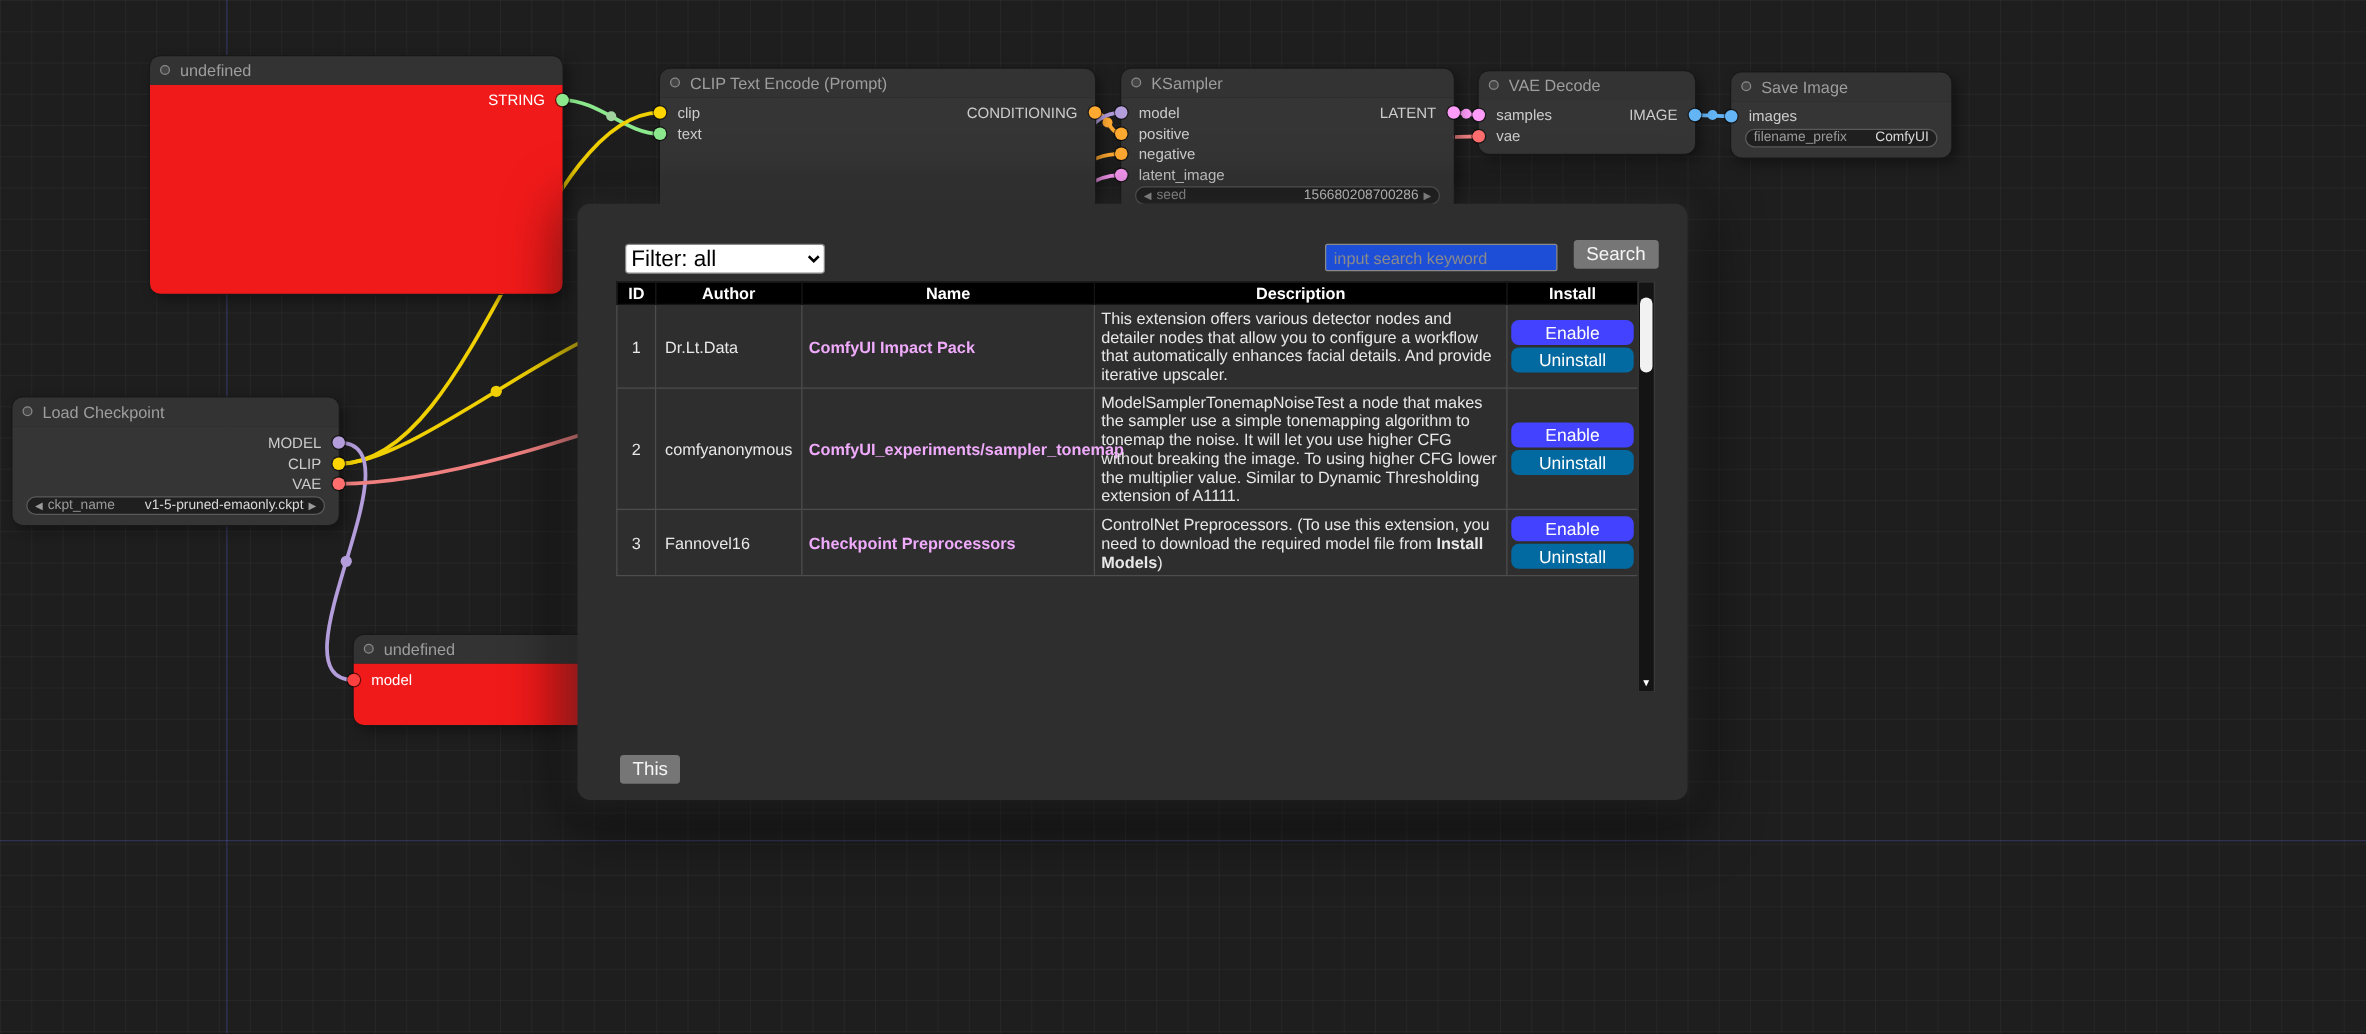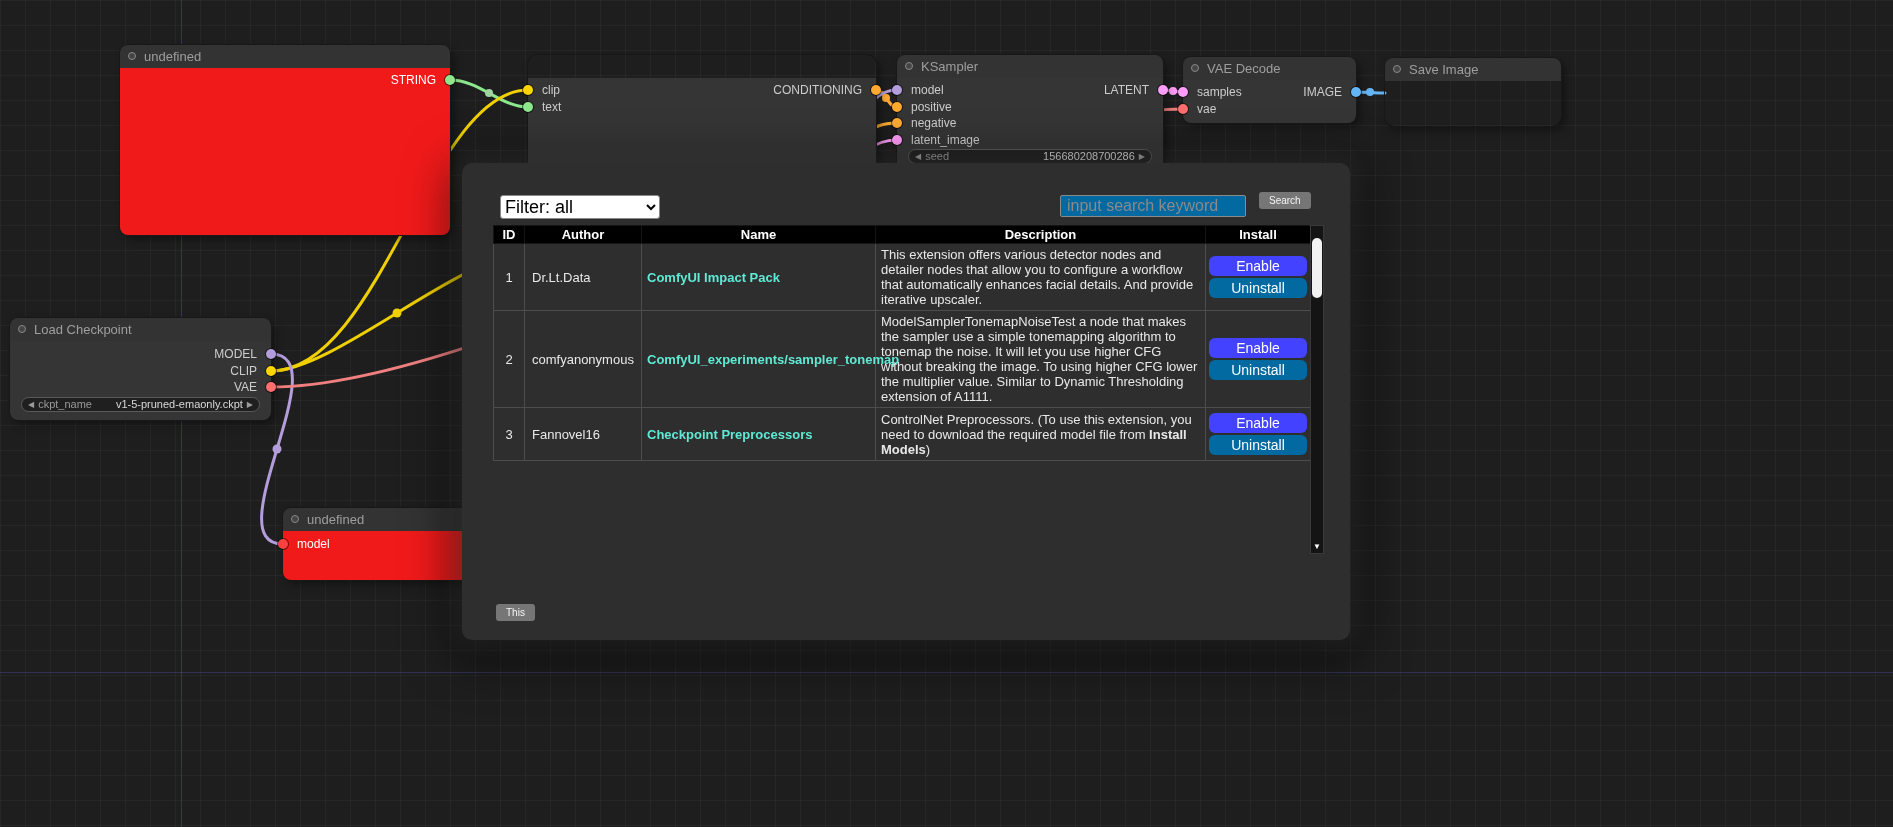--- a/index.html
+++ b/index.html
@@ -43,38 +43,38 @@
   .widget .wval{margin-left:auto;color:#d8d8d8;}
 
   
   .modal{position:absolute;left:462px;top:163px;width:888px;height:477px;z-index:10;
     background:#2e2e2e;border-radius:10px;
     box-shadow:0 0 26px 6px rgba(255,255,255,0.07), 0 10px 45px 12px rgba(0,0,0,0.55);}
   .filter-select{position:absolute;left:38px;top:32px;width:160px;height:24px;
     background:#ffffff;color:#000000;font-size:18px;border:1px solid #888;border-radius:3px;
     font-family:"Liberation Sans", sans-serif;}
   .search-input{position:absolute;left:598px;top:32px;width:186px;height:22px;box-sizing:border-box;
-    background:#0369a1;color:#dddddd;border:1px solid #8a8a8a;border-radius:2px;
-    font-size:16px;padding:0 6px;font-family:"Liberation Sans", sans-serif;}
+    background:#1d4ed8;color:#dddddd;border:1px solid #8a8a8a;border-radius:2px;
+    font-size:13px;padding:0 6px;font-family:"Liberation Sans", sans-serif;}
   .search-input::placeholder{color:#8a8a8a;}
-  .gbtn{background:#767676;color:#f5f5f5;border:none;border-radius:3px;font-size:10px;
+  .gbtn{background:#767676;color:#f5f5f5;border:none;border-radius:3px;font-size:15px;
     padding:3px 10px;font-family:"Liberation Sans", sans-serif;cursor:pointer;}
   .search-btn{position:absolute;left:797px;top:29px;}
   .close-btn{position:absolute;left:34px;top:441px;}
 
   table.ext{position:absolute;left:31px;top:62px;width:817px;border-collapse:collapse;table-layout:fixed;}
   table.ext th{background:#000000;color:#ffffff;font-size:13px;font-weight:bold;height:17px;
     padding:0;border:1px solid #151515;}
   table.ext td{border:1px solid #4d4d4d;color:#e8e8e8;font-size:13px;vertical-align:middle;background:#2e2e2e;}
   td.c-id{text-align:center;}
   td.c-author{padding-left:7px;}
   td.c-name{padding-left:5px;}
   td.c-desc{font-size:12.5px;line-height:15px;padding:3px 5px;}
   td.c-install{text-align:center;padding:3px 0;}
-  .pack-link{color:#5eead4;font-weight:bold;text-decoration:none;cursor:pointer;}
+  .pack-link{color:#f0abfc;font-weight:bold;text-decoration:none;cursor:pointer;}
   .act-btn{display:block;width:98px;margin:2px auto;padding:2px 0;border:none;border-radius:6px;
     color:#ffffff;font-size:14px;cursor:pointer;font-family:"Liberation Sans", sans-serif;}
   .act-enable{background:#4242ff;}
   .act-uninstall{background:#0369a1;}
 
   .sbar{position:absolute;left:848px;top:62px;width:14px;height:329px;background:#141414;
     border:1px solid #3a3a3a;box-sizing:border-box;}
   .sbar-thumb{position:absolute;left:1px;top:12px;width:10px;height:60px;background:#f2f2f2;border-radius:5px;}
   .sbar-down{position:absolute;left:0;right:0;bottom:1px;text-align:center;color:#ffffff;font-size:8px;line-height:10px;}
 </style>
@@ -116,20 +116,24 @@
     </div>
     <div class="nbody err">
       <div class="slot out onred" style="top:5px;">
         <span class="lbl">STRING</span>
         <span class="sdot c-string"></span>
       </div>
     </div>
   </div>
 
   <div class="node" style="left:528px;top:55px;width:348px;height:112px;">
+    <div class="nhead">
+      <span class="ndot"></span>
+      <span class="ntitle">CLIP Text Encode (Prompt)</span>
+    </div>
     <div class="nbody sq">
       <div class="slot in" style="top:5px;">
         <span class="sdot c-clip"></span>
         <span class="lbl">clip</span>
       </div>
       <div class="slot in" style="top:22px;">
         <span class="sdot c-string"></span>
         <span class="lbl">text</span>
       </div>
       <div class="slot out" style="top:5px;">
@@ -192,20 +196,30 @@
         <span class="lbl">IMAGE</span>
         <span class="sdot c-image"></span>
       </div>
     </div>
   </div>
 
   <div class="node" style="left:1385px;top:58px;width:176px;height:68px;">
     <div class="nhead">
       <span class="ndot"></span>
       <span class="ntitle">Save Image</span>
+    </div>
+    <div class="nbody">
+      <div class="slot in" style="top:5px;">
+        <span class="sdot c-image"></span>
+        <span class="lbl">images</span>
+      </div>
+      <div class="widget" style="top:22px;">
+        <span class="wname">filename_prefix</span>
+        <span class="wval">ComfyUI</span>
+      </div>
     </div>
   </div>
 
   <div class="node" style="left:10px;top:318px;width:261px;height:102px;">
     <div class="nhead">
       <span class="ndot"></span>
       <span class="ntitle">Load Checkpoint</span>
     </div>
     <div class="nbody">
       <div class="slot out" style="top:6px;">

